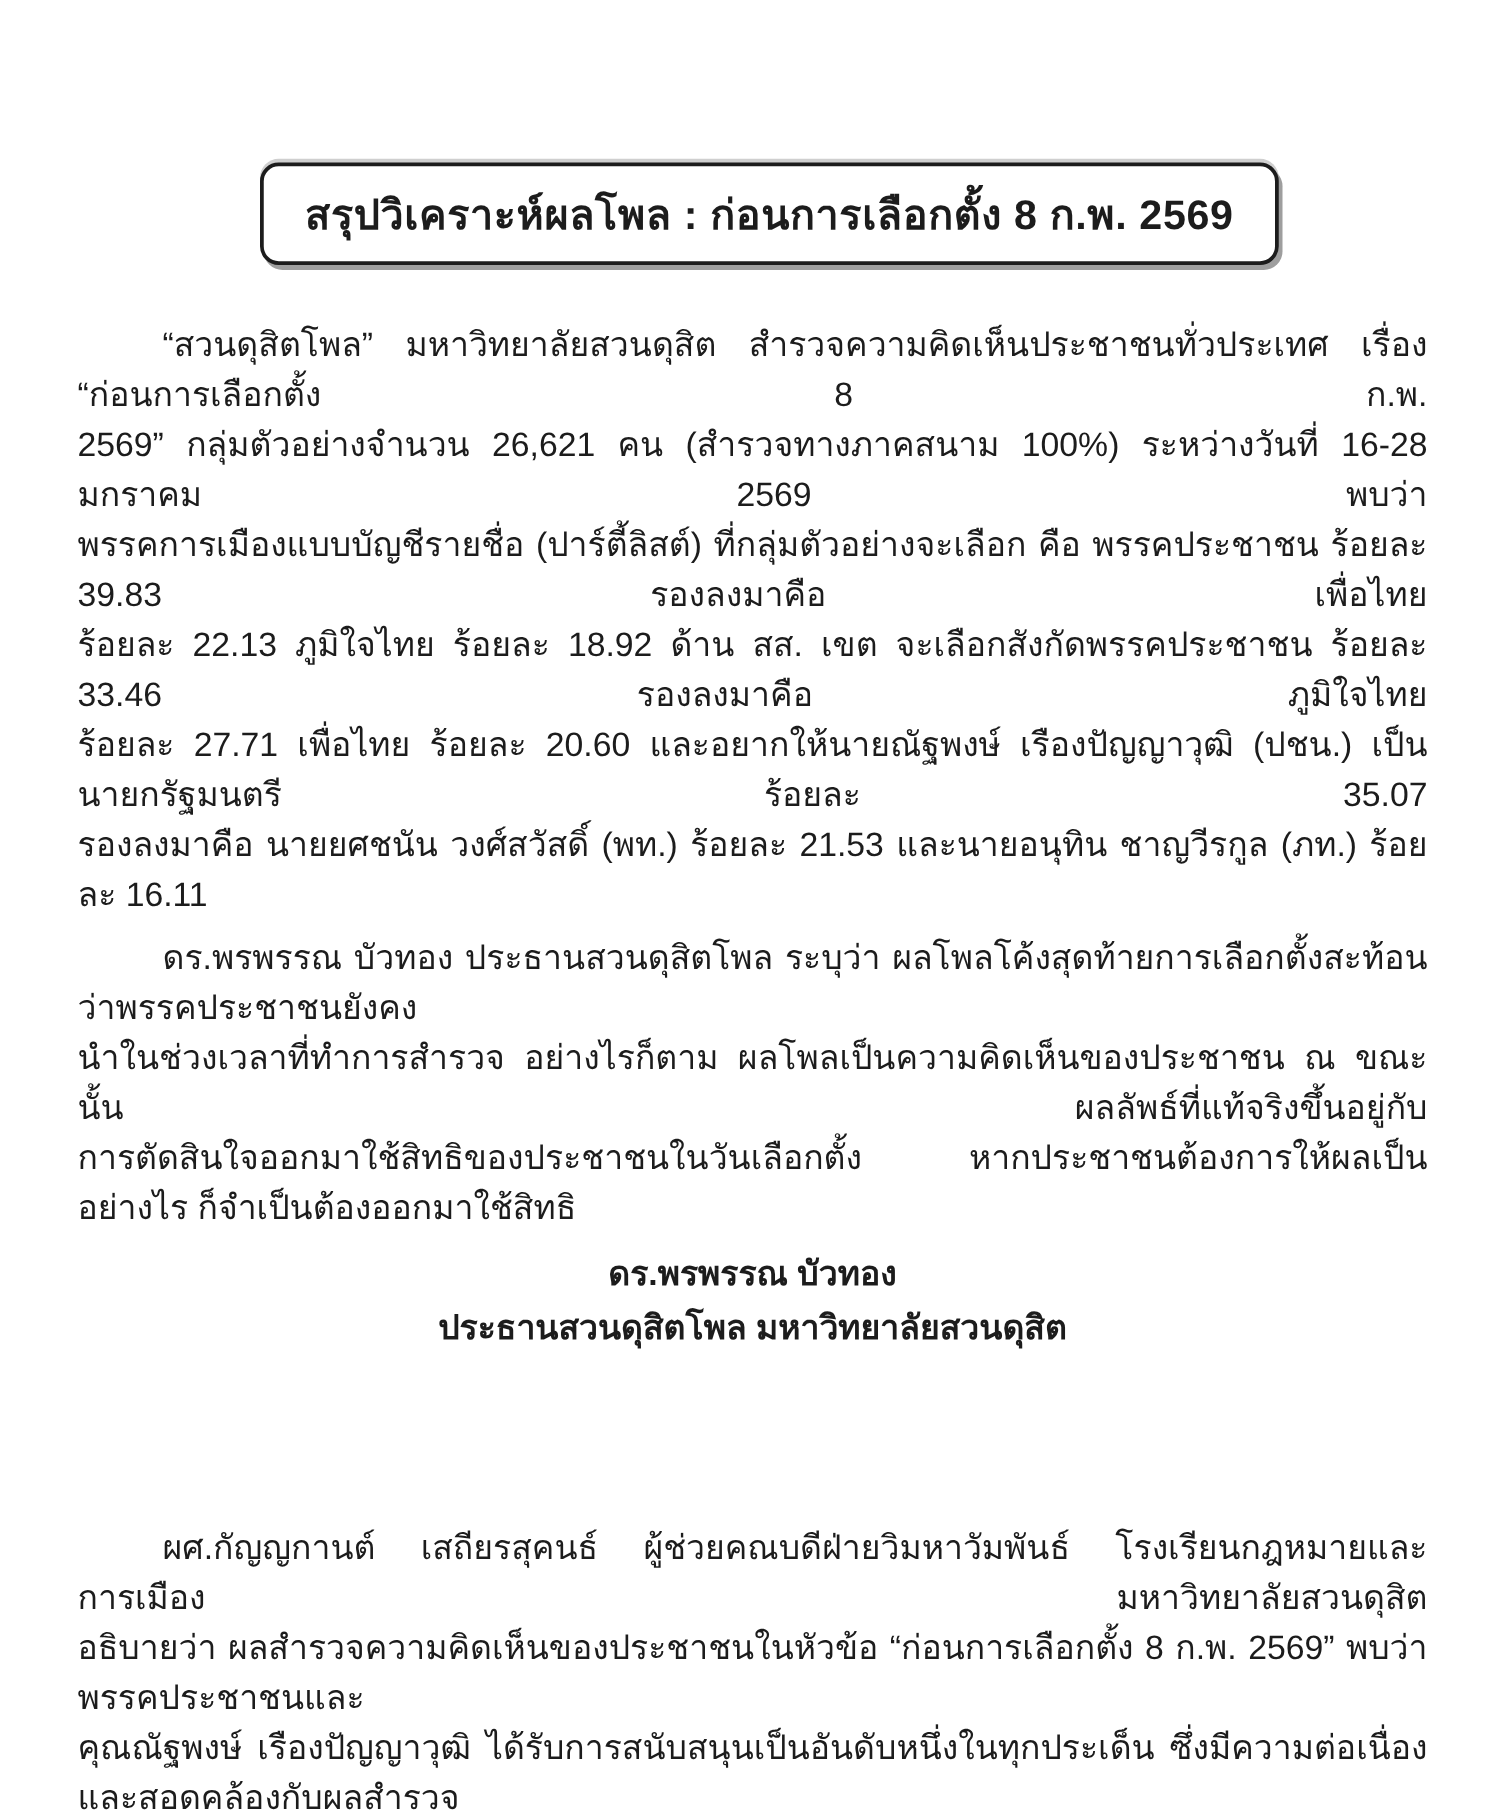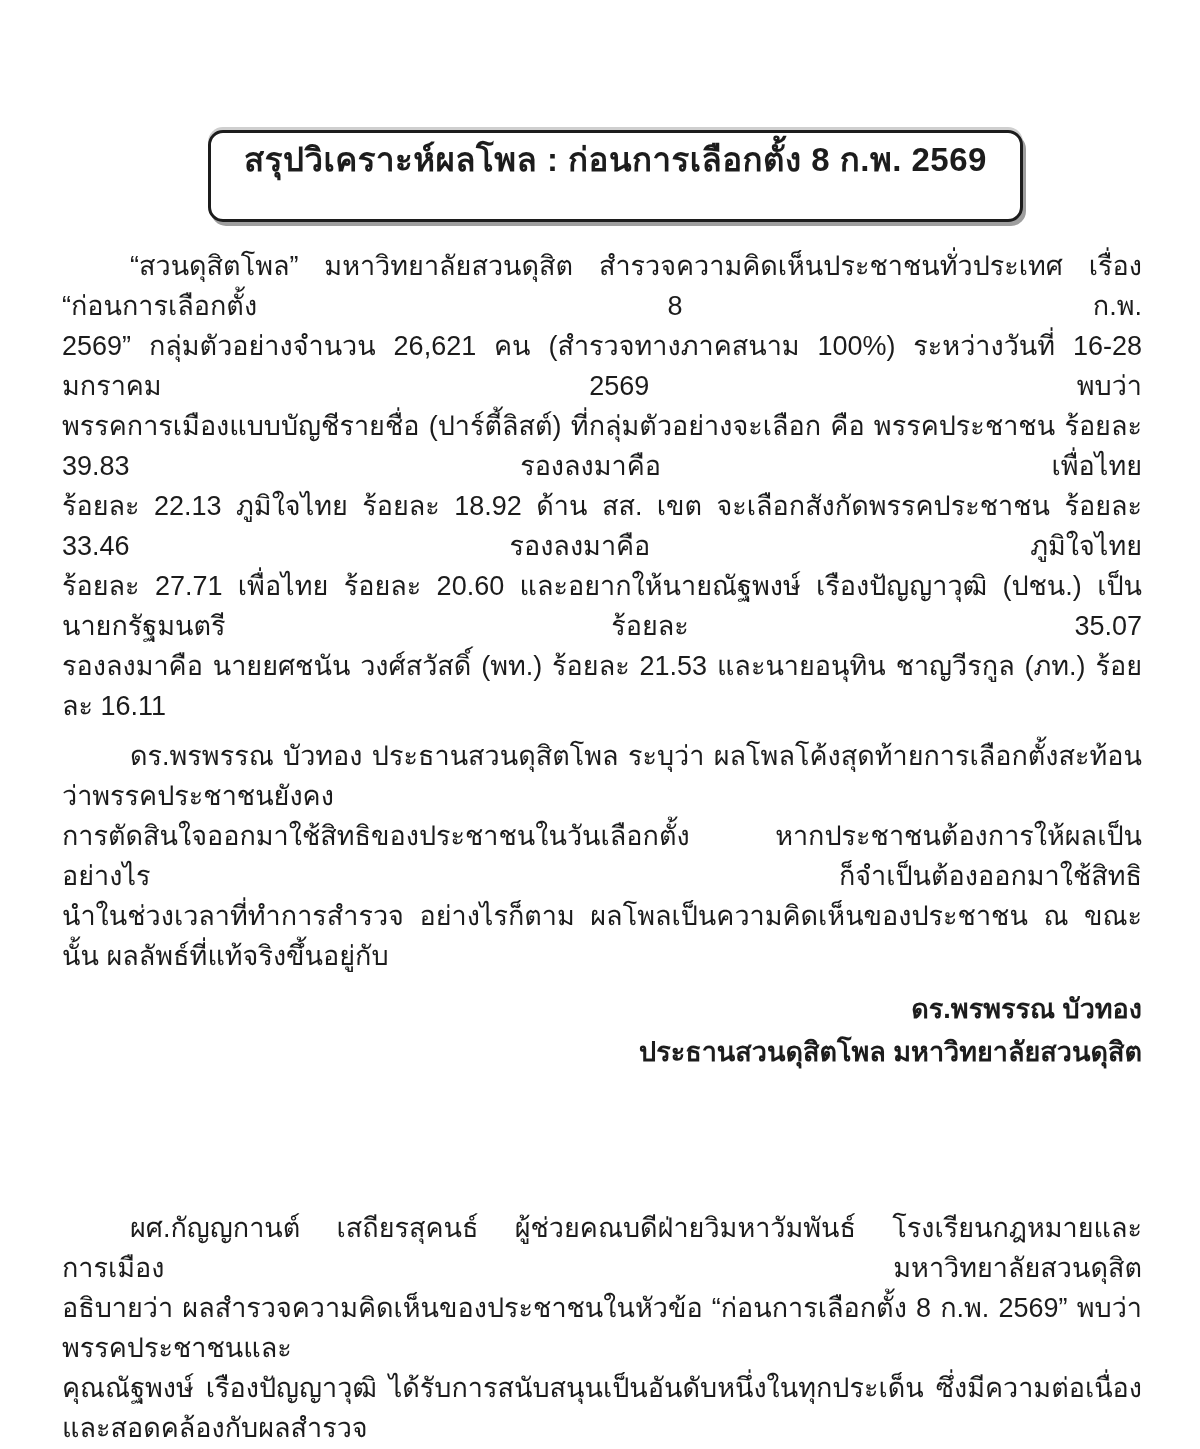--- a/index.html
+++ b/index.html
@@ -13,26 +13,27 @@
     overflow: hidden;
   }
   .page {
     width: 1200px;
     height: 1449px;
     background: #ffffff;
   }
   .title-box {
     margin: 130px 0 0 208px;
     width: 815px;
-    height: 92px;
+    height: 82px;
     border: 3px solid #1c1c1c;
     border-radius: 15px;
     background: #ffffff;
     box-shadow: 3px 4px 0 #9e9e9e, 0 -3px 0 #cfcfcf;
     display: flex;
+    align-items: center;
     justify-content: center;
   }
   .title-box .title-text {
     font-size: 33px;
     font-weight: bold;
     letter-spacing: 0.5px;
     white-space: nowrap;
   }
   .content {
     padding: 0 58px 0 62px;
@@ -41,29 +42,29 @@
     font-size: 27px;
     line-height: 40px;
   }
   .para .line {
     text-align: justify;
     text-align-last: justify;
     white-space: normal;
   }
   .para .line:last-child { text-align-last: left; }
   .para .line:first-child { text-indent: 68px; }
-  .para-1 { margin-top: 24px; }
+  .para-1 { margin-top: 44px; }
   .para-2 { margin-top: 10px; }
   .para-3 { margin-top: 134px; }
   .sig {
     font-size: 27px;
     font-weight: bold;
     line-height: 43px;
   }
-  .sig .line { text-align: right; }
+  .sig .line { text-align: center; }
   .sig-1 { margin-top: 12px; }
 </style>
 </head>
 <body>
 
 <div class="page">
 
   <div class="title-box">
     <div class="title-text">สรุปวิเคราะห์ผลโพล : ก่อนการเลือกตั้ง 8 ก.พ. 2569</div>
   </div>
@@ -74,22 +75,22 @@
         <div class="line">“สวนดุสิตโพล” มหาวิทยาลัยสวนดุสิต สำรวจความคิดเห็นประชาชนทั่วประเทศ เรื่อง “ก่อนการเลือกตั้ง 8 ก.พ.</div>
         <div class="line">2569” กลุ่มตัวอย่างจำนวน 26,621 คน (สำรวจทางภาคสนาม 100%) ระหว่างวันที่ 16-28 มกราคม 2569 พบว่า</div>
         <div class="line">พรรคการเมืองแบบบัญชีรายชื่อ (ปาร์ตี้ลิสต์) ที่กลุ่มตัวอย่างจะเลือก คือ พรรคประชาชน ร้อยละ 39.83 รองลงมาคือ เพื่อไทย</div>
         <div class="line">ร้อยละ 22.13 ภูมิใจไทย ร้อยละ 18.92  ด้าน สส. เขต จะเลือกสังกัดพรรคประชาชน ร้อยละ 33.46 รองลงมาคือ ภูมิใจไทย</div>
         <div class="line">ร้อยละ 27.71 เพื่อไทย ร้อยละ 20.60 และอยากให้นายณัฐพงษ์ เรืองปัญญาวุฒิ (ปชน.) เป็นนายกรัฐมนตรี ร้อยละ 35.07</div>
         <div class="line">รองลงมาคือ นายยศชนัน วงศ์สวัสดิ์ (พท.) ร้อยละ 21.53 และนายอนุทิน ชาญวีรกูล (ภท.) ร้อยละ 16.11</div>
       </div>
 
     <div class="para para-2">
         <div class="line">ดร.พรพรรณ บัวทอง ประธานสวนดุสิตโพล ระบุว่า ผลโพลโค้งสุดท้ายการเลือกตั้งสะท้อนว่าพรรคประชาชนยังคง</div>
+        <div class="line">นำในช่วงเวลาที่ทำการสำรวจ อย่างไรก็ตาม ผลโพลเป็นความคิดเห็นของประชาชน ณ ขณะนั้น ผลลัพธ์ที่แท้จริงขึ้นอยู่กับ</div>
         <div class="line">การตัดสินใจออกมาใช้สิทธิของประชาชนในวันเลือกตั้ง หากประชาชนต้องการให้ผลเป็นอย่างไร ก็จำเป็นต้องออกมาใช้สิทธิ</div>
-        <div class="line">นำในช่วงเวลาที่ทำการสำรวจ อย่างไรก็ตาม ผลโพลเป็นความคิดเห็นของประชาชน ณ ขณะนั้น ผลลัพธ์ที่แท้จริงขึ้นอยู่กับ</div>
       </div>
 
     <div class="sig sig-1">
         <div class="line">ดร.พรพรรณ บัวทอง</div>
         <div class="line">ประธานสวนดุสิตโพล มหาวิทยาลัยสวนดุสิต</div>
       </div>
 
     <div class="para para-3">
         <div class="line">ผศ.กัญญกานต์ เสถียรสุคนธ์ ผู้ช่วยคณบดีฝ่ายวิมหาวัมพันธ์ โรงเรียนกฎหมายและการเมือง มหาวิทยาลัยสวนดุสิต</div>
         <div class="line">อธิบายว่า ผลสำรวจความคิดเห็นของประชาชนในหัวข้อ “ก่อนการเลือกตั้ง 8 ก.พ. 2569” พบว่า พรรคประชาชนและ</div>

